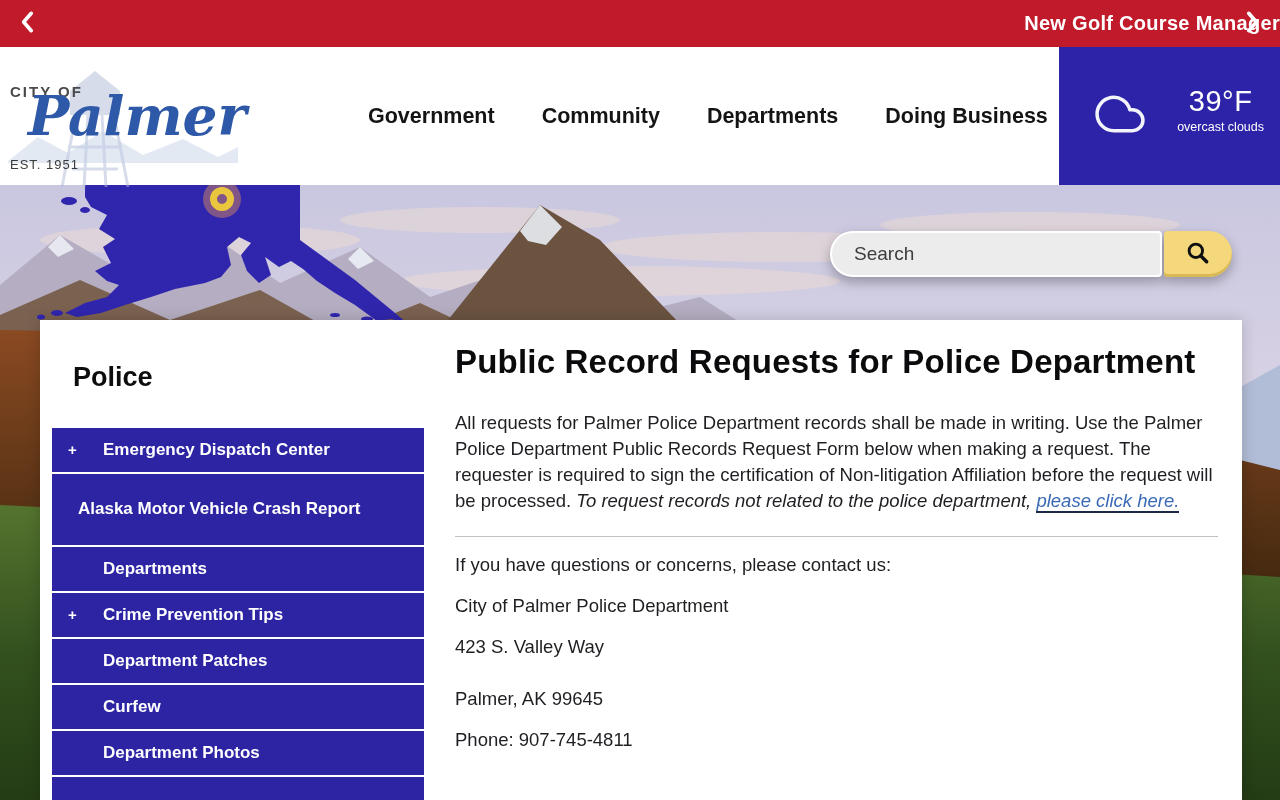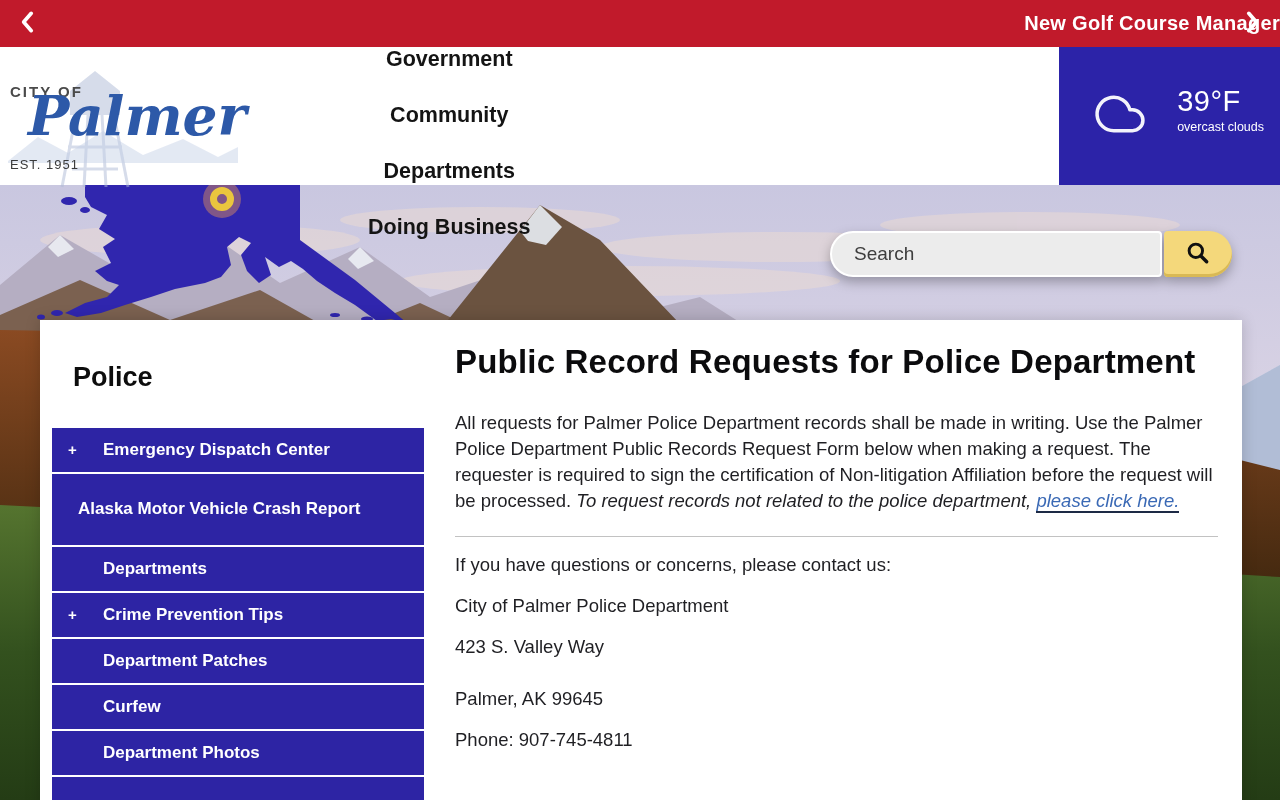--- a/index.html
+++ b/index.html
@@ -23,27 +23,27 @@
 
   
   .site-header { position:absolute; left:0; top:47px; width:1280px; height:138px; background:#fff; z-index:5; }
   .logo { position:absolute; left:8px; top:14px; width:230px; height:124px; }
   .logo .tower { position:absolute; left:42px; top:8px; opacity:.5; }
   .logo .hills { position:absolute; left:0; top:62px; opacity:.45; }
   .logo .cityof { position:absolute; left:2px; top:22px; font-size:15px; letter-spacing:2px; color:#4a4a4a; font-weight:bold; }
   .logo .name { position:absolute; left:20px; top:22px; font-family:"DejaVu Serif", serif; font-style:italic; font-weight:bold;
                 font-size:55px; color:#2d59a8; }
   .logo .est { position:absolute; left:2px; top:96px; font-size:13px; letter-spacing:1px; color:#3b3b3b; }
-  .main-nav { position:absolute; left:368px; top:0; height:138px; display:flex; align-items:center; gap:31px;flex-direction:column; }
+  .main-nav { position:absolute; left:368px; top:0; height:138px; display:flex; align-items:center; gap:47px; }
   .main-nav a { font-size:21.5px; font-weight:bold; color:#141414; text-decoration:none; cursor:pointer; }
 
   .weather { position:absolute; left:1059px; top:0; width:221px; height:138px; background:#2c23a8; color:#fff;
              display:flex; align-items:center; }
   .weather .cloud { margin-left:30px; }
-  .weather .wtxt { position:absolute; right:16px; top:38px; text-align:left; }
+  .weather .wtxt { position:absolute; right:16px; top:38px; text-align:center; }
   .weather .temp { font-size:29px; font-weight:normal; letter-spacing:.5px; }
   .weather .cond { font-size:12.5px; margin-top:2px; }
 
   
   .search-wrap { position:absolute; left:830px; top:231px; width:402px; height:46px; z-index:3; display:flex;
                  filter:drop-shadow(0 5px 6px rgba(0,0,0,.28));align-items:flex-end; }
   .search-input { width:332px; height:46px; border:2px solid #fff; border-radius:23px 4px 4px 23px;
                   background:#ececec; padding:0 22px; font-size:19px; color:#222; outline:none; font-family:"Liberation Sans", sans-serif; }
   .search-input::placeholder { color:#3d3d3d; opacity:1; }
   .search-btn { width:68px; height:46px; margin-left:2px; border:none; border-radius:4px 23px 23px 4px;

